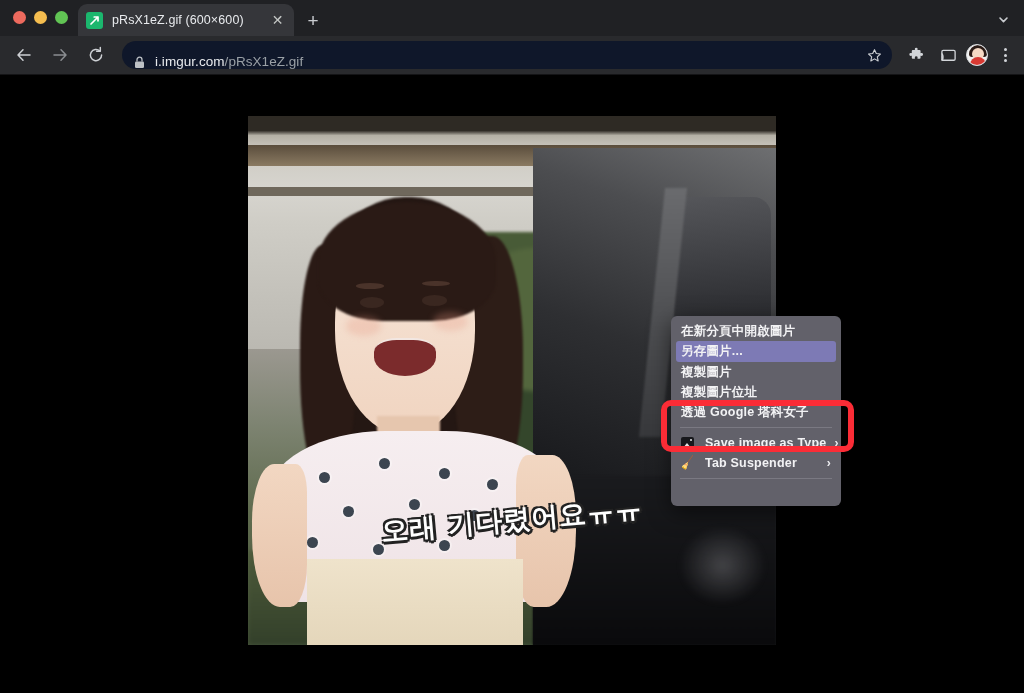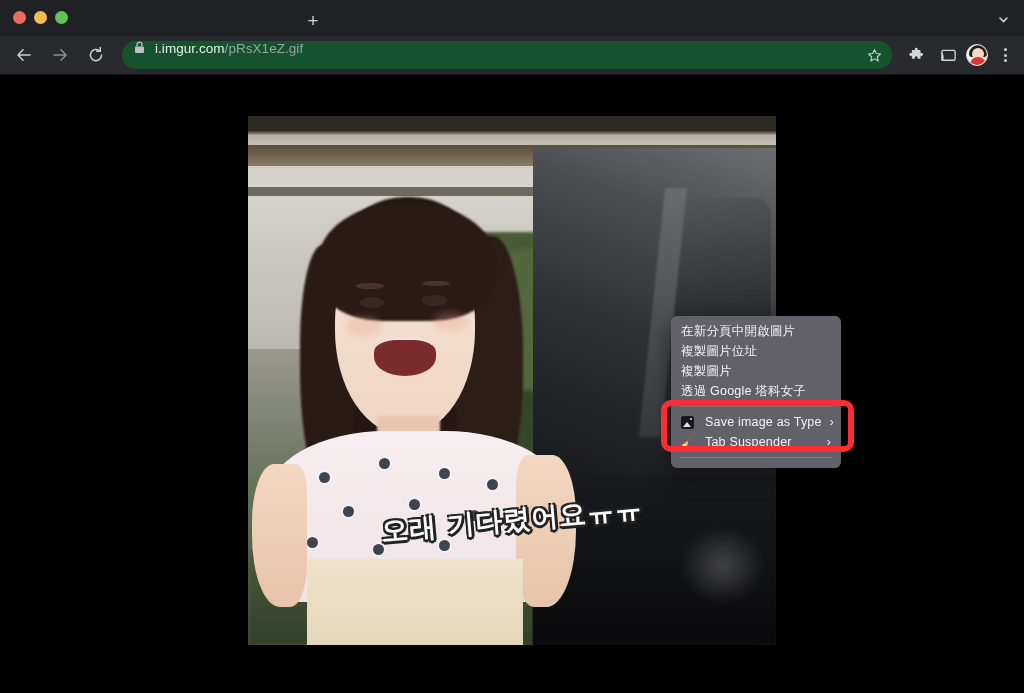--- a/index.html
+++ b/index.html
@@ -65,22 +65,22 @@
     width: 30px; height: 30px; flex: none;
     display: flex; align-items: center; justify-content: center;
     color: #cdd0d4; margin-left: 6px;
   }
   .nav-btn:first-child { margin-left: 9px; }
   .nav-btn.disabled { color: #8a8d91; }
 
   .omnibox {
     position: relative; margin-left: 11px; height: 28px;
     flex: 1; margin-right: 10px;
-    background: #14532d; border-radius: 14px;
-    display: flex; align-items: flex-start; padding: 0 12px;
+    background: #0f172a; border-radius: 14px;
+    display: flex; align-items: flex-end; padding: 0 12px;
   }
   .lock-icon { flex: none; margin-right: 10px; color: #bdc1c6; display: flex; }
   .url { font-size: 13.5px; color: #e8eaed; white-space: nowrap; letter-spacing: 0.05px; }
   .url .path { color: #9aa0a6; }
   .star-btn {
     position: absolute; right: 7px; top: 3px;
     width: 22px; height: 22px; display: flex;
     align-items: center; justify-content: center; color: #cdd0d4;
   }
   .tb-icon {
@@ -256,22 +256,22 @@
     transform: rotate(-5deg);
     letter-spacing: 1px;
     white-space: nowrap;
   }
 
   
   .ctxmenu {
     position: absolute; left: 671px; top: 240px; width: 170px;
     background: #62616a; border-radius: 6px;
     box-shadow: 0 6px 22px rgba(0,0,0,.55);
-    padding: 5px 0 5px 0; overflow: hidden;
-    font-size: 12.5px; color: #f2f2f4;
+    padding: 5px 0 22px 0; overflow: hidden;
+    font-size: 12.5px; color: #f2f2f4; font-weight: bold;
   }
   .ctxmenu .mi {
     height: 20px; display: flex; align-items: center;
     padding: 0 10px 0 10px; white-space: nowrap;
     letter-spacing: 0.2px;
   }
   .ctxmenu .mi.hl {
     background: #7d7ab5; margin: 0 5px; border-radius: 3px;
     padding-left: 5px; height: 21px;
   }
@@ -339,20 +339,29 @@
 
 <div class="screen">
 
   <div class="tabstrip">
     <div class="traffic">
       <div class="light red"></div>
       <div class="light yellow"></div>
       <div class="light green"></div>
     </div>
 
+    <div class="tab">
+      <div class="tab-favicon">
+        <svg width="11" height="11" viewBox="0 0 11 11">
+          <path d="M2 9 L9 2 M9 2 L5.2 2 M9 2 L9 5.8" stroke="#fff" stroke-width="1.7" fill="none" stroke-linecap="round"></path>
+        </svg>
+      </div>
+      <div class="tab-title">pRsX1eZ.gif (600×600)</div>
+      <div class="tab-close">✕</div>
+    </div>
 
     <div class="tab-new">+</div>
 
     <div class="tabstrip-chevron">
       <svg width="13" height="13" viewBox="0 0 13 13">
         <path d="M3 5 L6.5 8.6 L10 5" stroke="currentColor" stroke-width="1.6" fill="none" stroke-linecap="round" stroke-linejoin="round"></path>
       </svg>
     </div>
   </div>
 
@@ -463,25 +472,28 @@
         <div class="skirt"></div>
       </div>
 
       <div class="subtitle">오래 기다렸어요ㅠㅠ</div>
     </div>
 
     <div class="ctxmenu">
       <div class="mi">
         <span class="mi-label">在新分頁中開啟圖片</span>
       </div>
+      <div class="mi hl">
+        <span class="mi-label">另存圖片...</span>
+      </div>
+      <div class="mi">
+        <span class="mi-label">複製圖片</span>
+      </div>
       <div class="mi">
         <span class="mi-label">複製圖片位址</span>
-      </div>
-      <div class="mi">
-        <span class="mi-label">複製圖片</span>
       </div>
       <div class="mi">
         <span class="mi-label">透過 Google 塔科女子</span>
       </div>
 
       <div class="sep"></div>
 
       <div class="mi">
         <span class="mi-ico">
             <span class="img-ico"></span>

